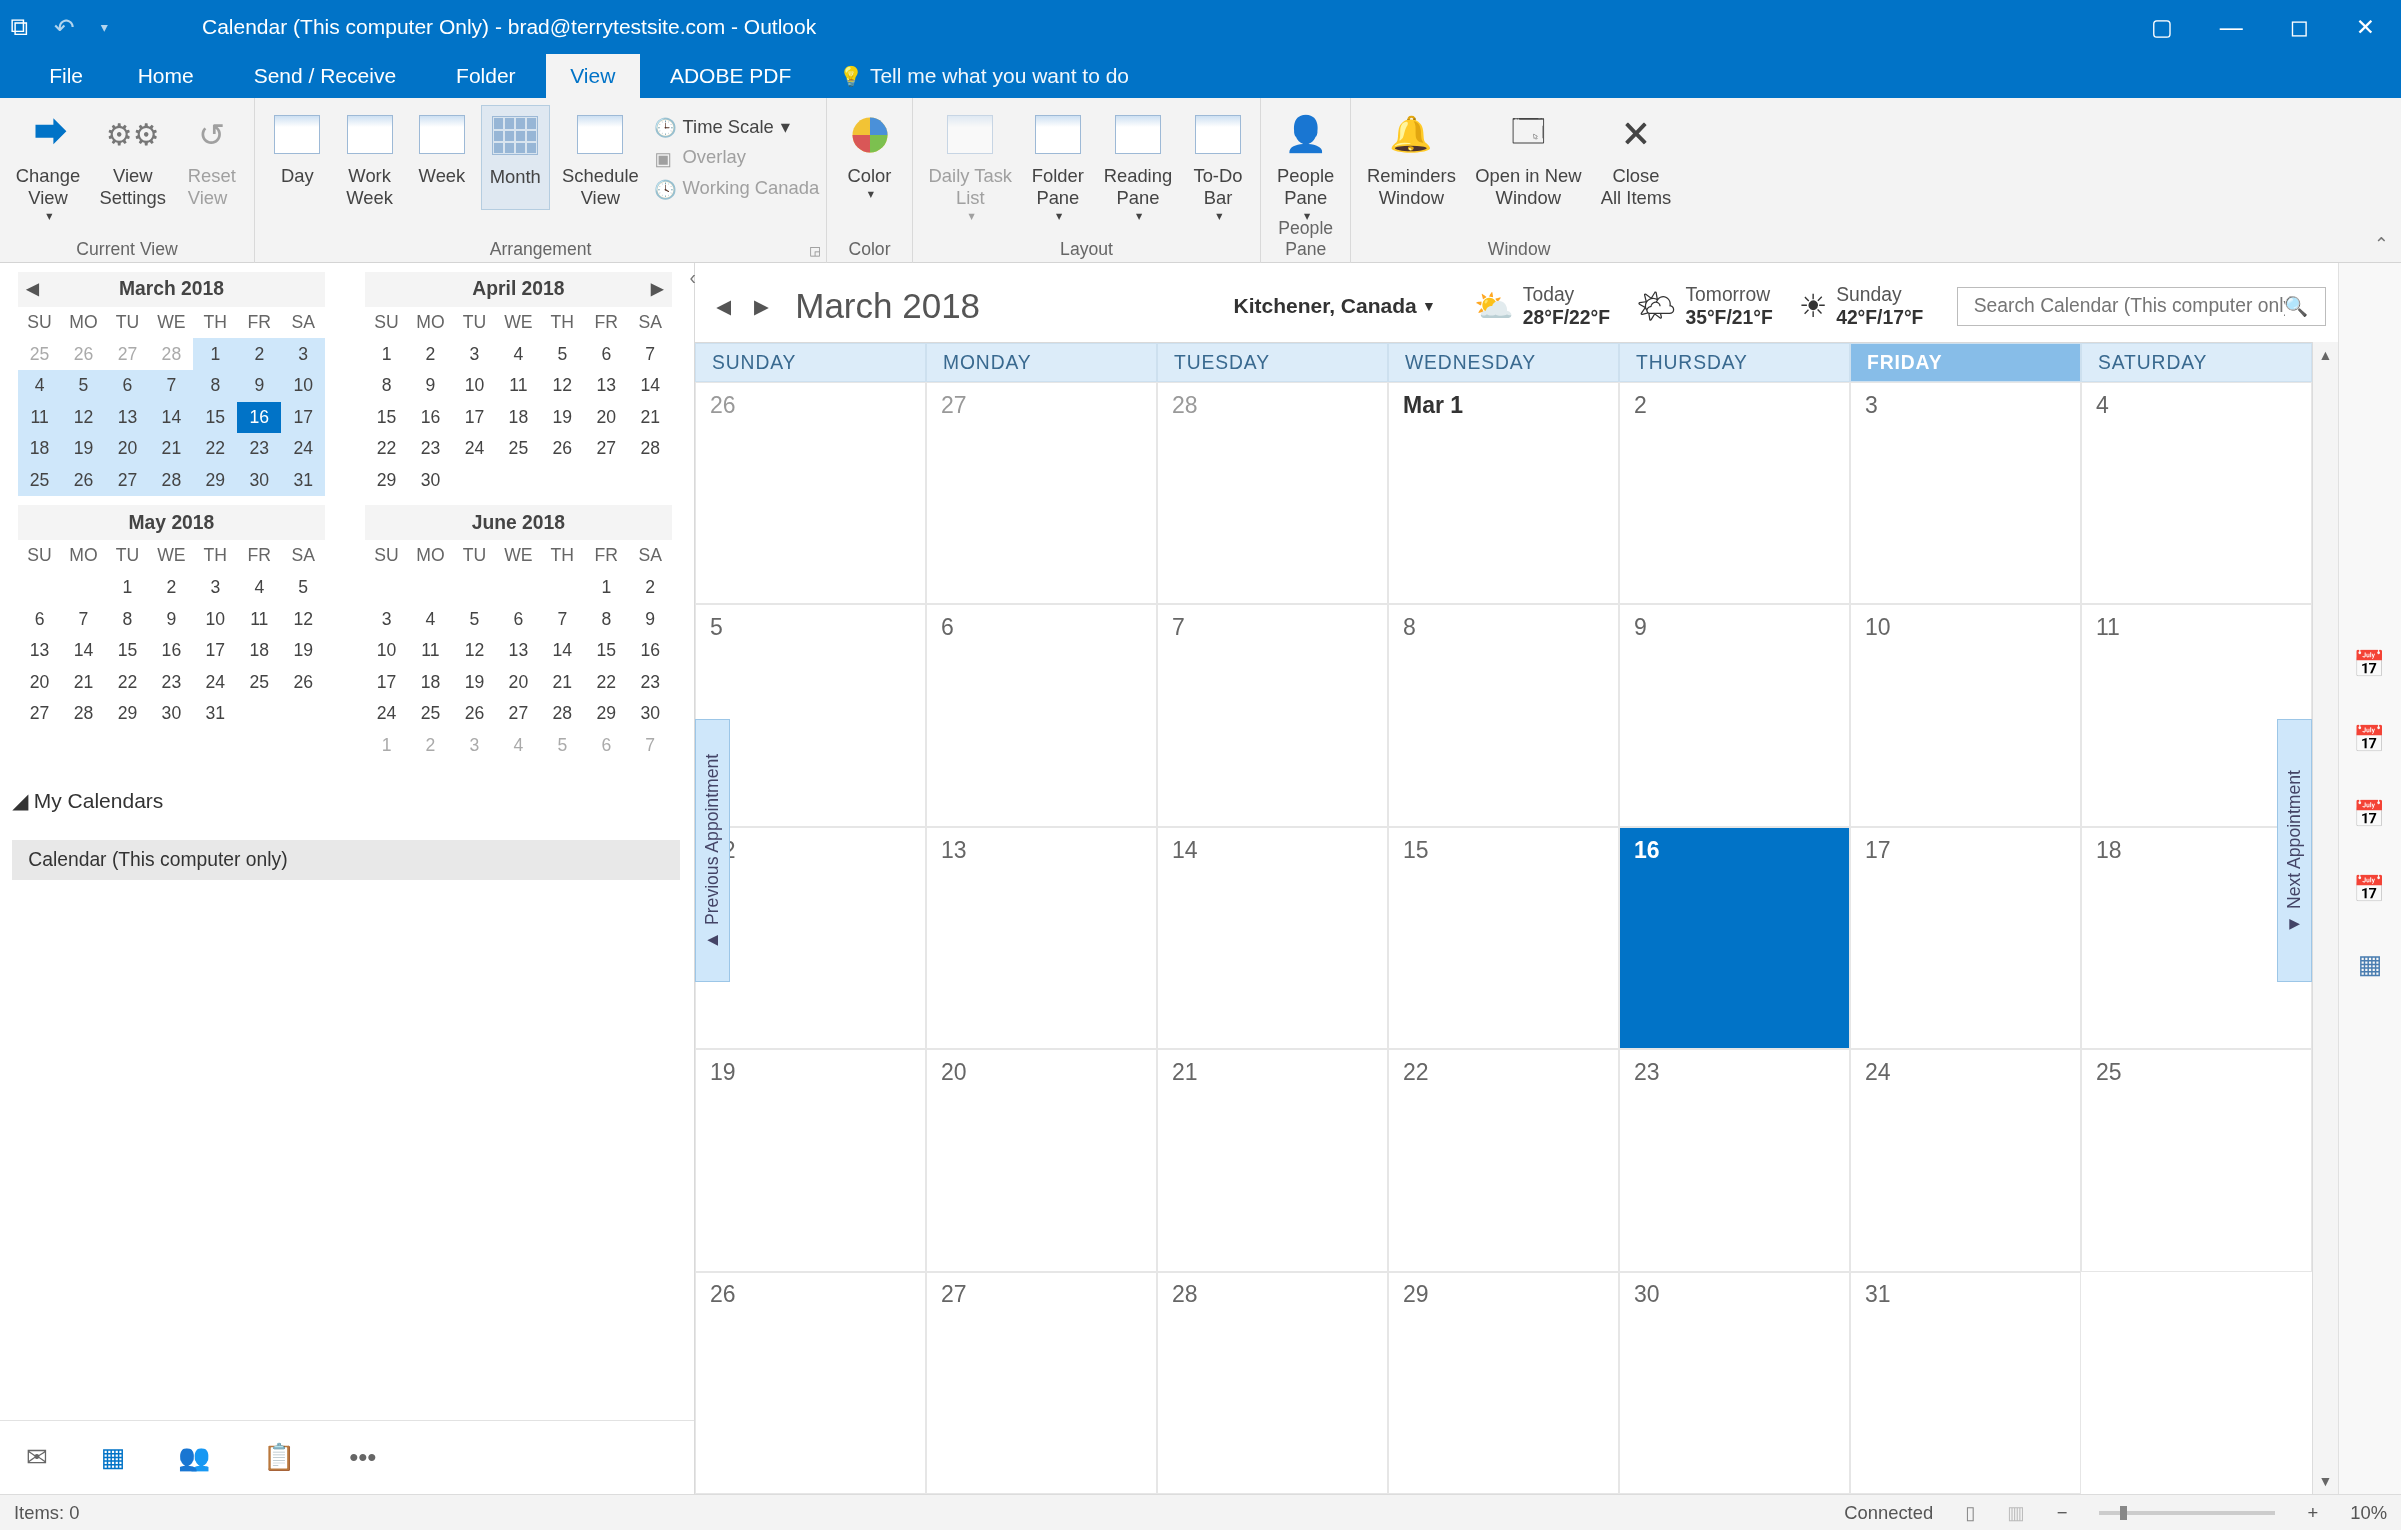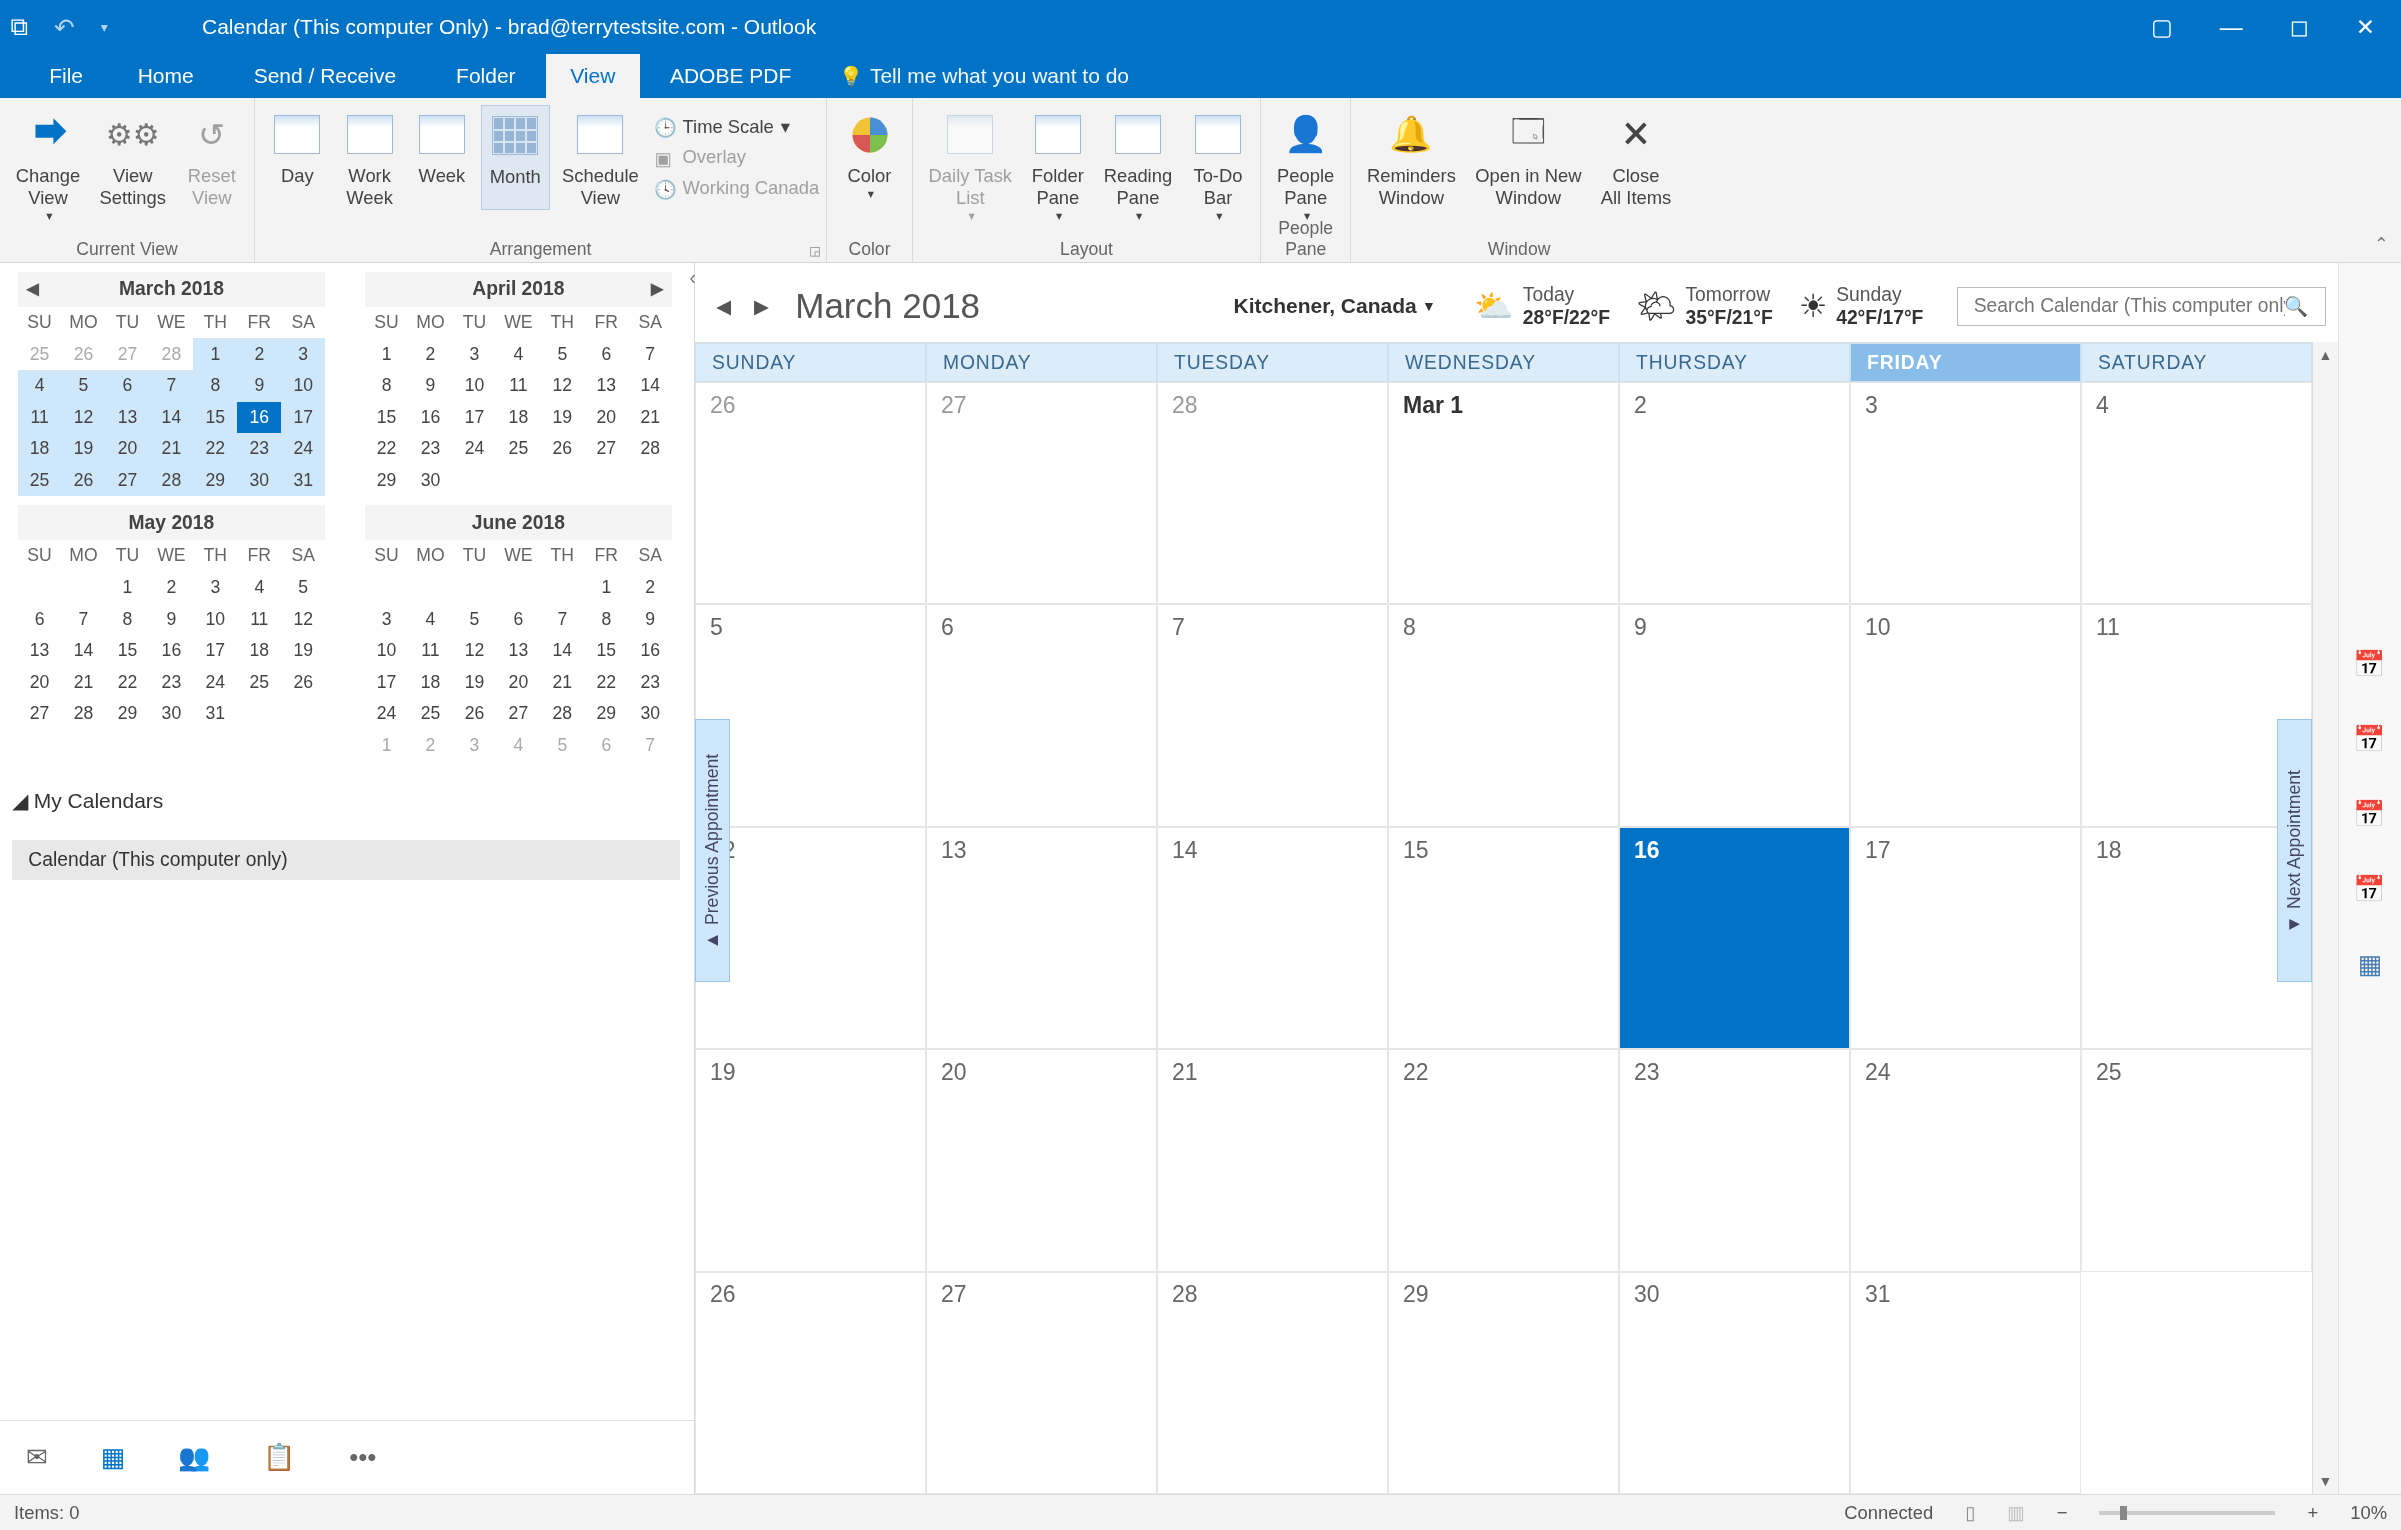--- a/index.html
+++ b/index.html
@@ -153,21 +153,21 @@
 View</span>
           <span class="caret">▾</span>
       </div>
       <div class="r-btn big">
         <span class="ic" style="font-size:30px;color:#777">⚙⚙</span>
         <span style="white-space:pre-line;text-align:center">View
 Settings</span>
       </div>
       <div class="r-btn big disabled">
         <span class="ic" style="font-size:32px">↺</span>
-        <span style="white-space:pre-line;text-align:center">Reset
+        <span style="white-space:pre-line;text-align:left">Reset
 View</span>
       </div>
     </div>
     <div class="g-label">Current View</div>
   </div>
 
   <div class="r-group" style="padding-right:3.5px">
     <div class="r-row">
       <div class="r-btn big">
           <span class="ic">

